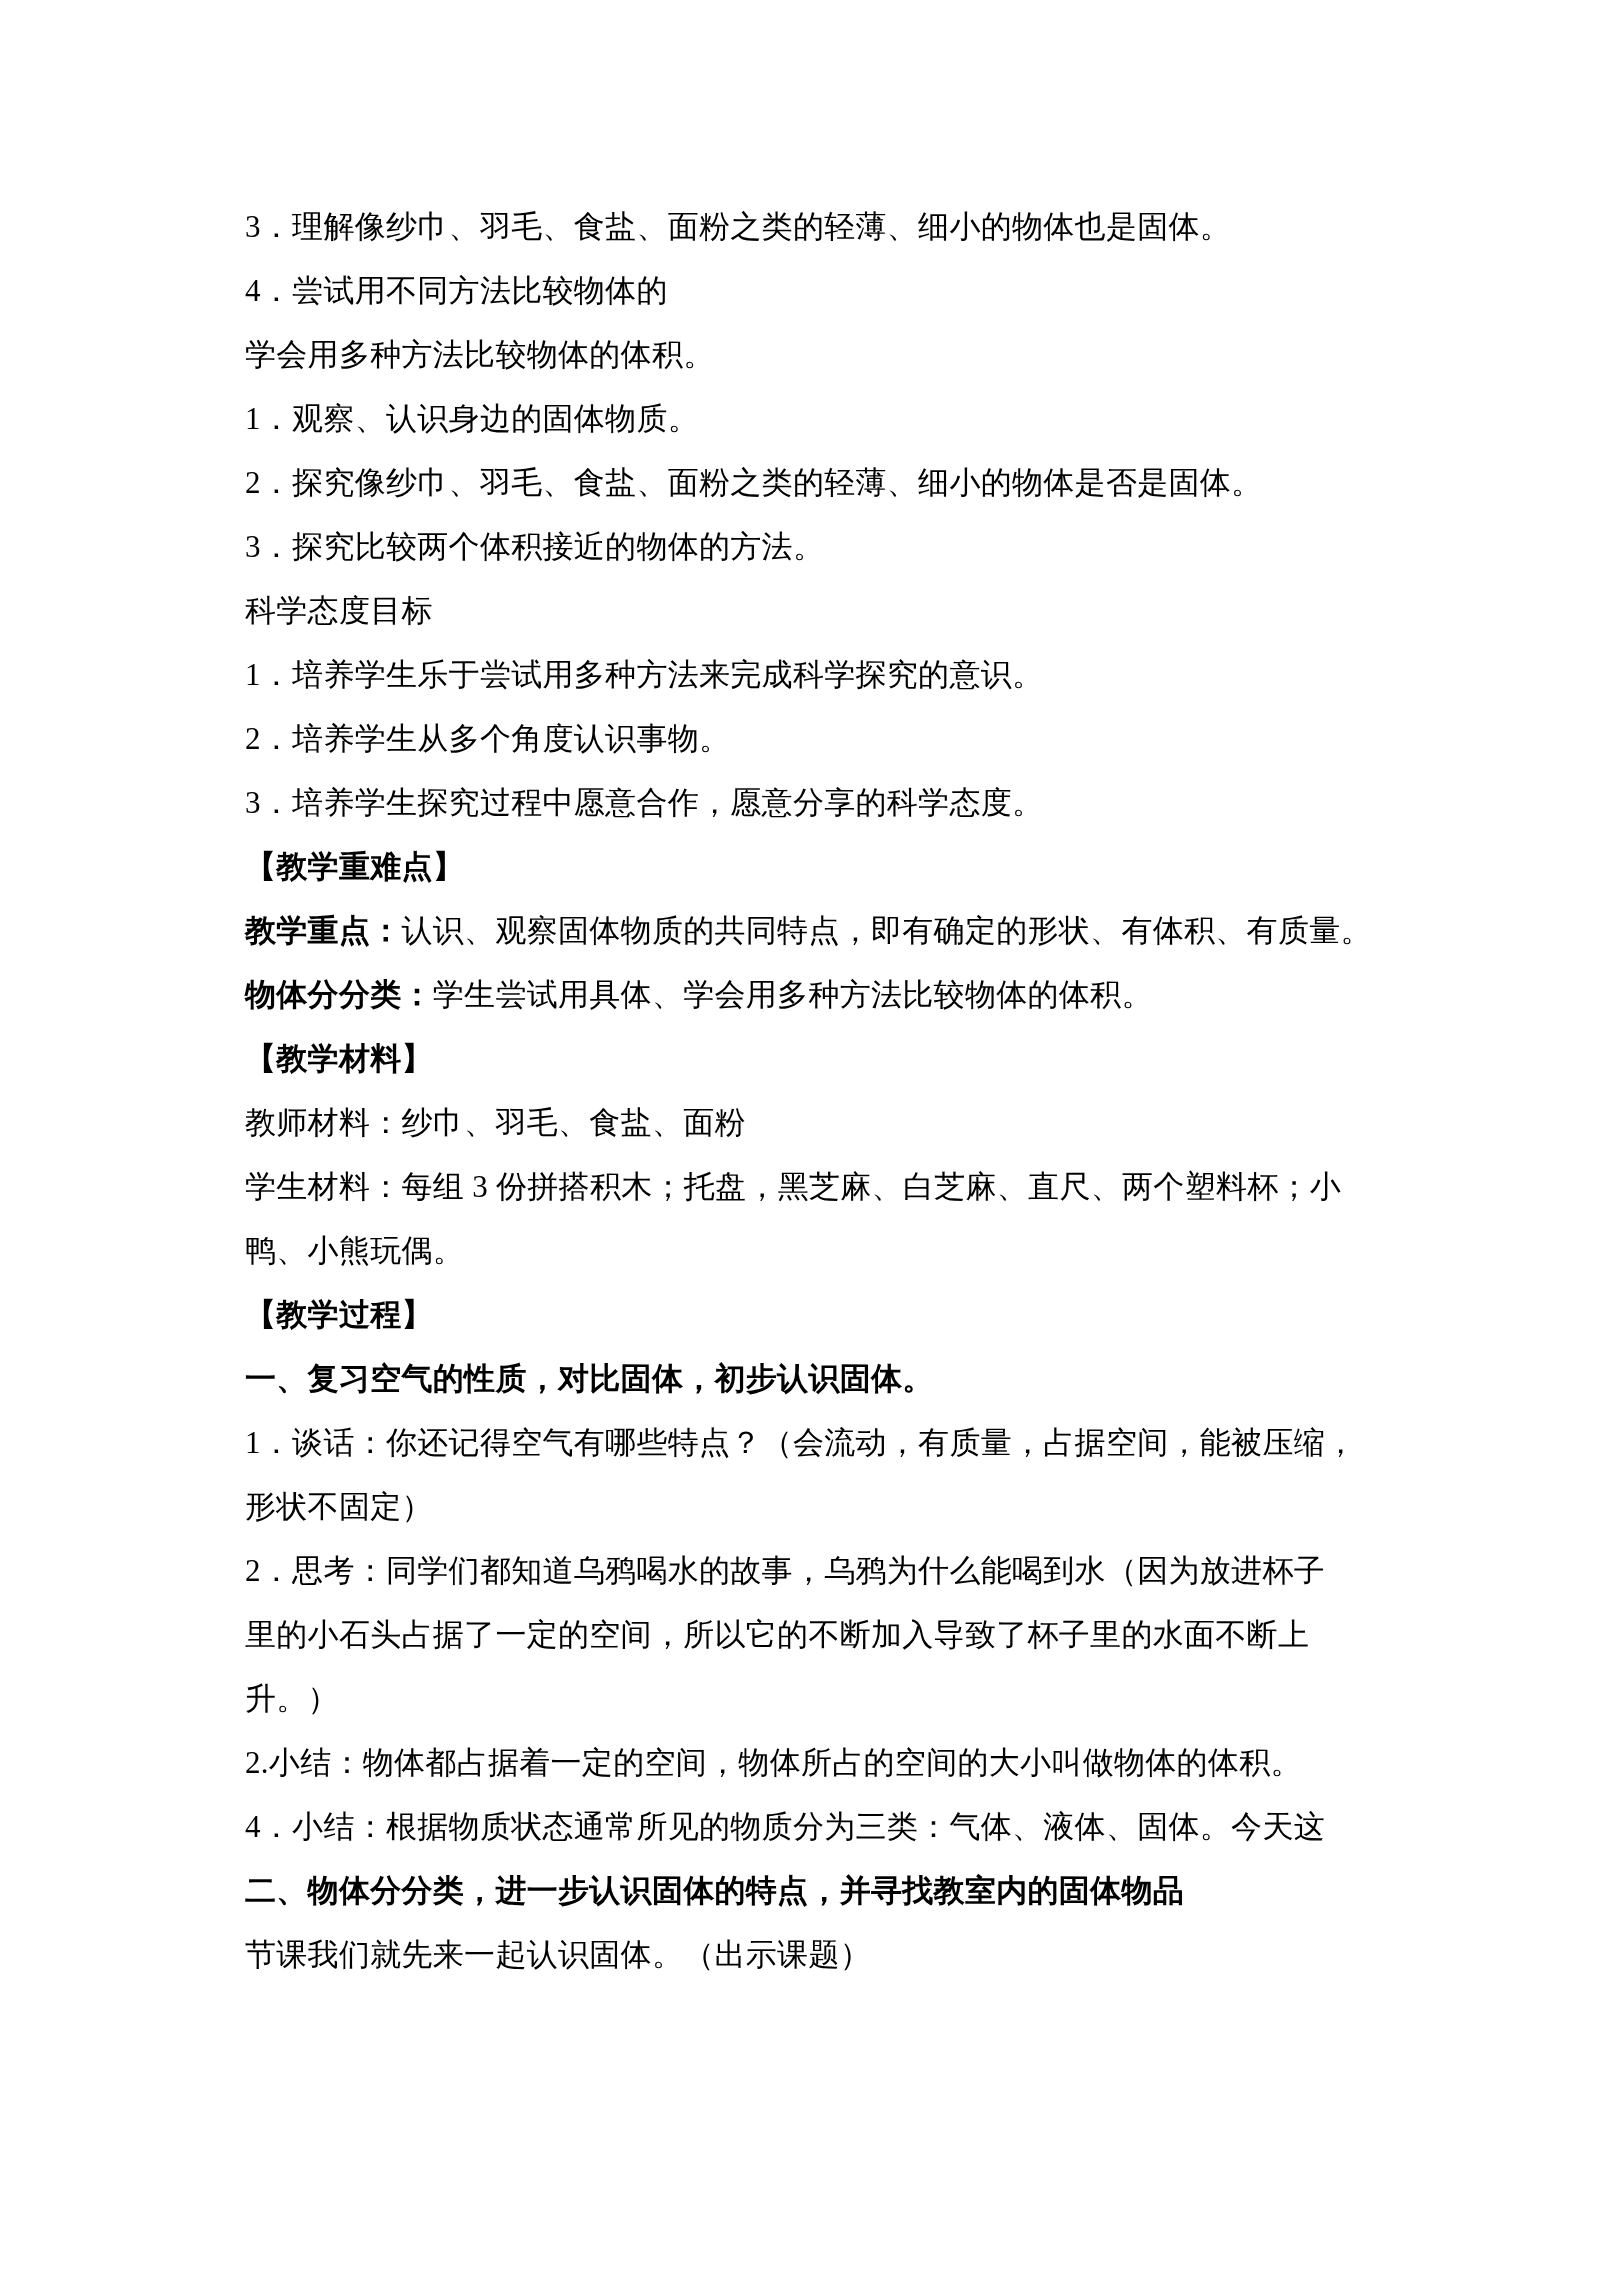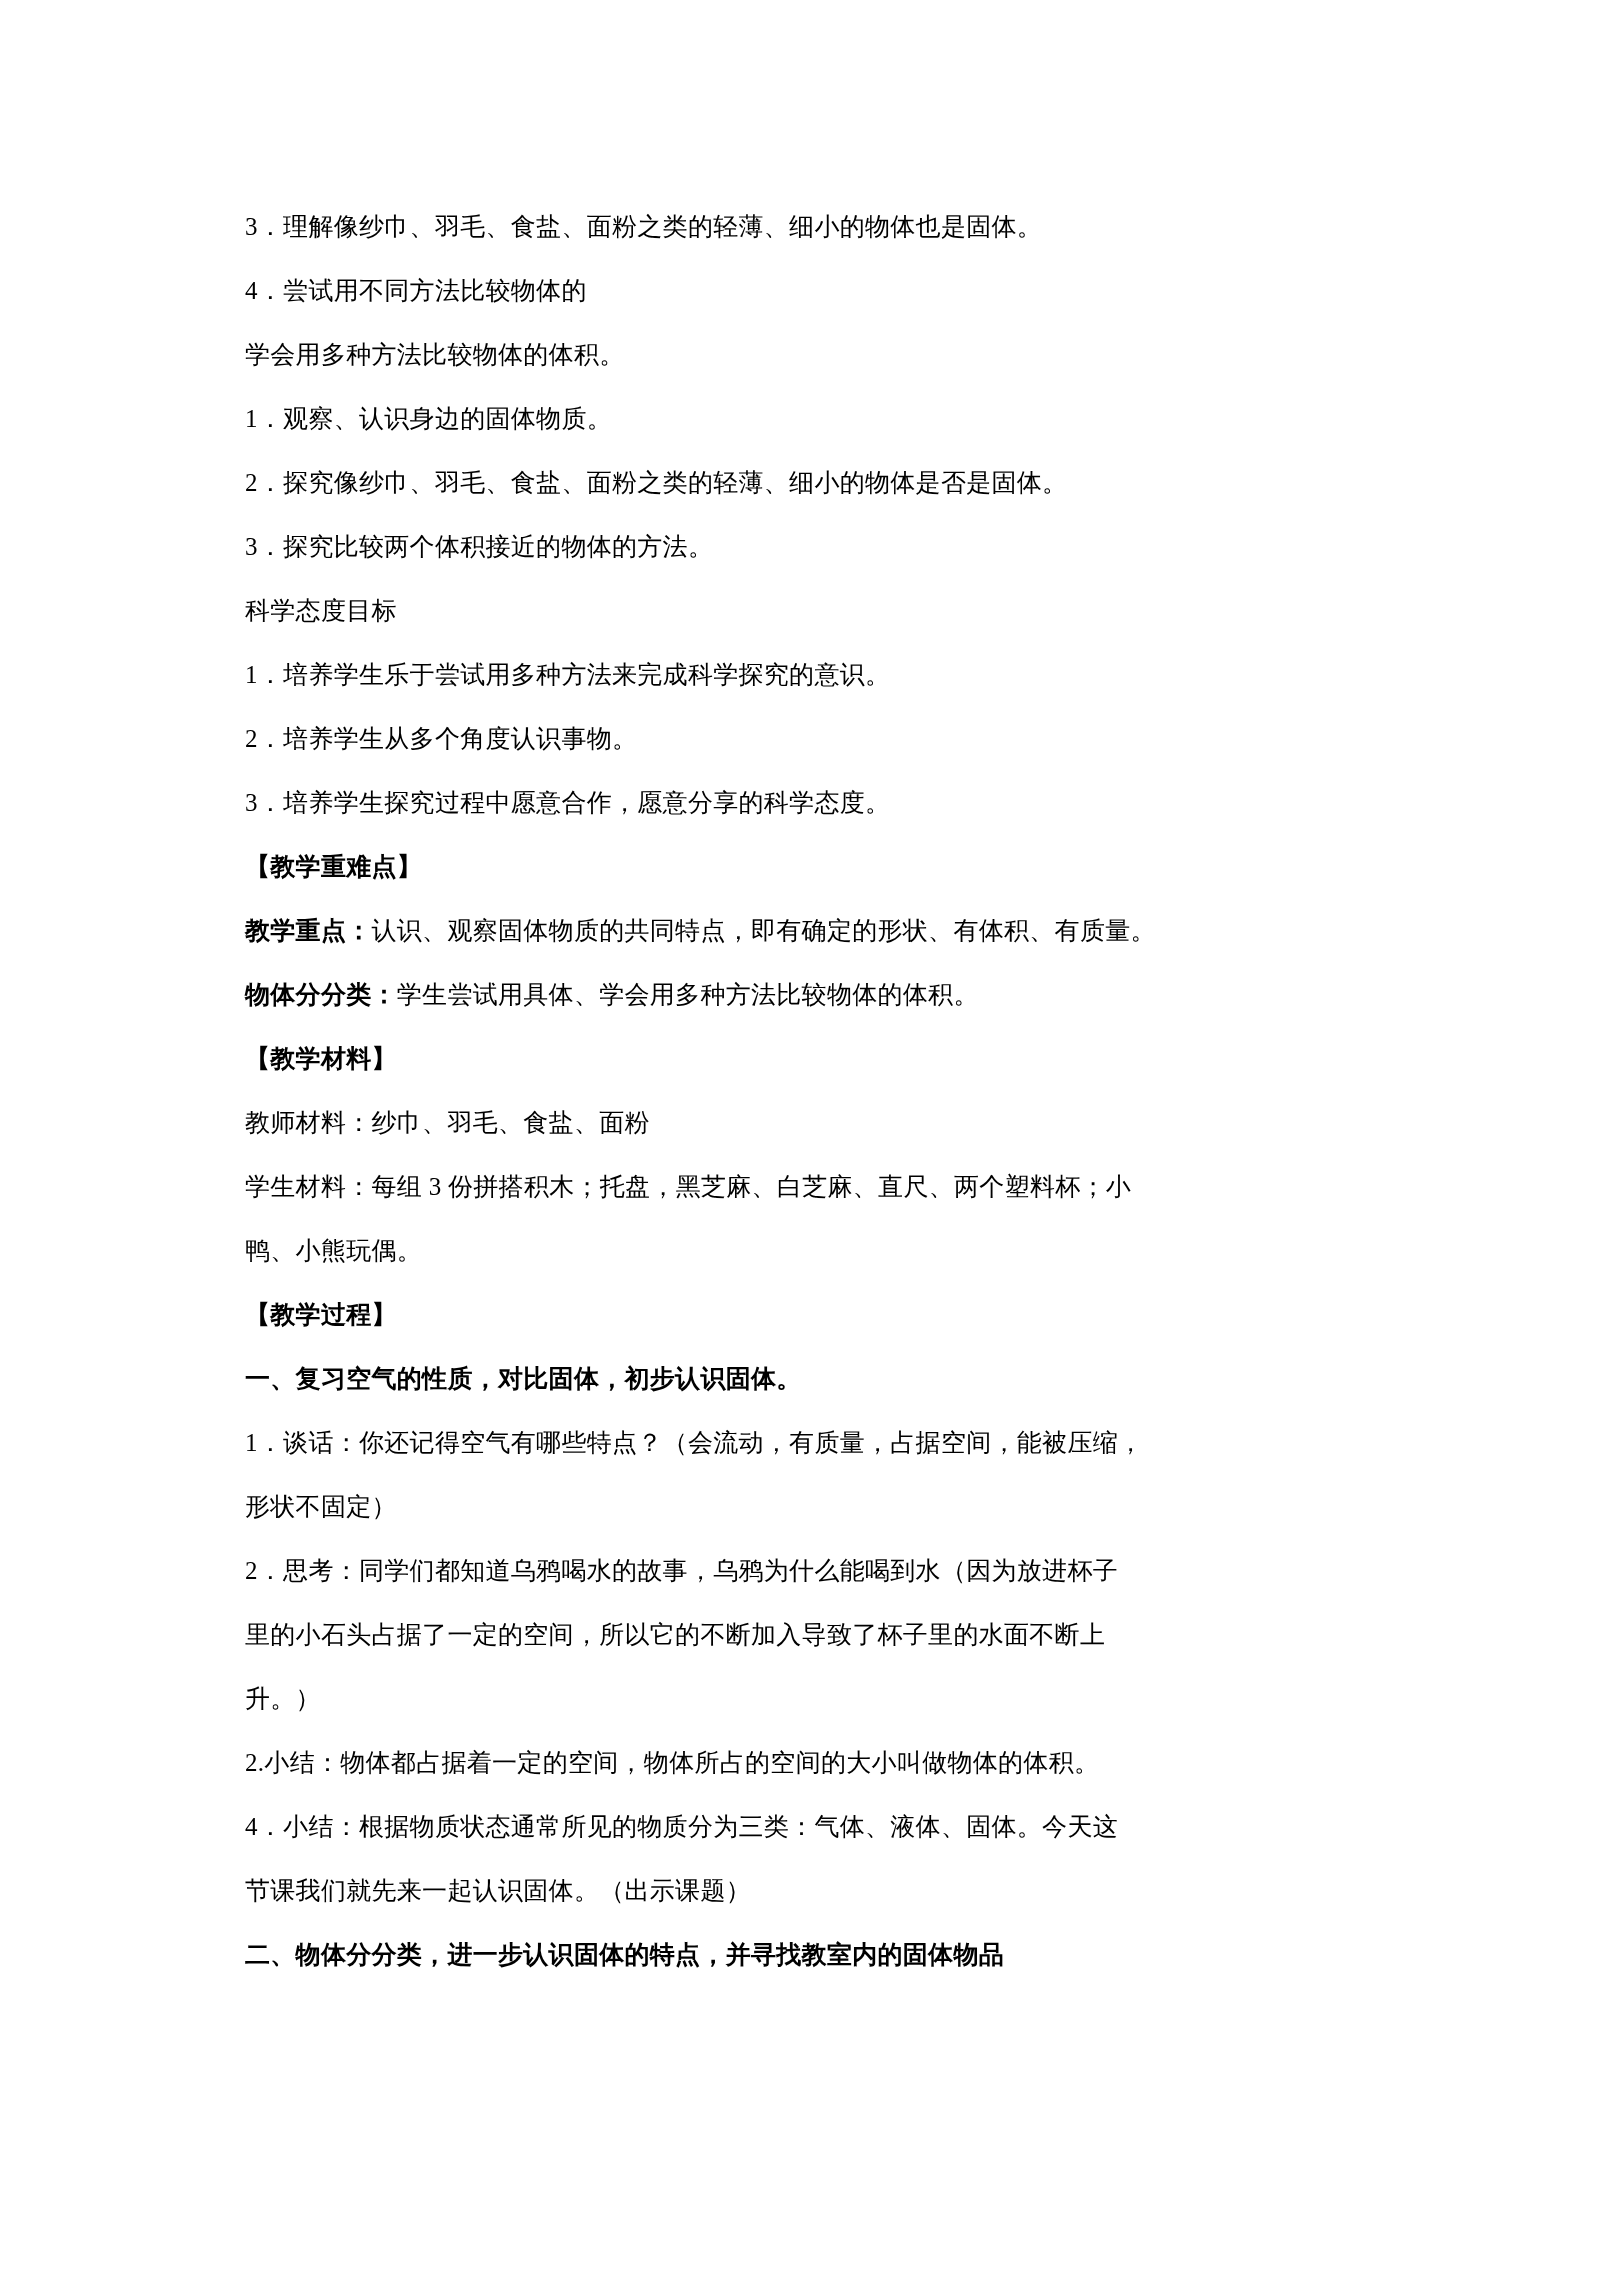--- a/index.html
+++ b/index.html
@@ -14,21 +14,21 @@
   }
   .content{
     position:absolute;
     left:245px;
     top:195px;
     width:1152px;
   }
   .ln{
     height:64px;
     line-height:64px;
-    font-size:25px;
+    font-size:31px;
     white-space:nowrap;
     letter-spacing:0.3px;
   }
   .b{font-weight:bold;}
   .pfx{font-weight:bold;}
 </style>
 </head>
 <body>
 
 <div class="page">
@@ -80,19 +80,19 @@
     <div class="ln"><span class="pfx"></span><span>2．思考：同学们都知道乌鸦喝水的故事，乌鸦为什么能喝到水（因为放进杯子</span></div>
 
     <div class="ln"><span class="pfx"></span><span>里的小石头占据了一定的空间，所以它的不断加入导致了杯子里的水面不断上</span></div>
 
     <div class="ln"><span class="pfx"></span><span>升。）</span></div>
 
     <div class="ln"><span class="pfx"></span><span>2.小结：物体都占据着一定的空间，物体所占的空间的大小叫做物体的体积。</span></div>
 
     <div class="ln"><span class="pfx"></span><span>4．小结：根据物质状态通常所见的物质分为三类：气体、液体、固体。今天这</span></div>
 
+    <div class="ln b"><span class="pfx"></span><span>二、物体分分类，进一步认识固体的特点，并寻找教室内的固体物品</span></div>
+
     <div class="ln"><span class="pfx"></span><span>节课我们就先来一起认识固体。（出示课题）</span></div>
-
-    <div class="ln b"><span class="pfx"></span><span>二、物体分分类，进一步认识固体的特点，并寻找教室内的固体物品</span></div>
 
   </div>
 </div>
 
 
 </body></html>

